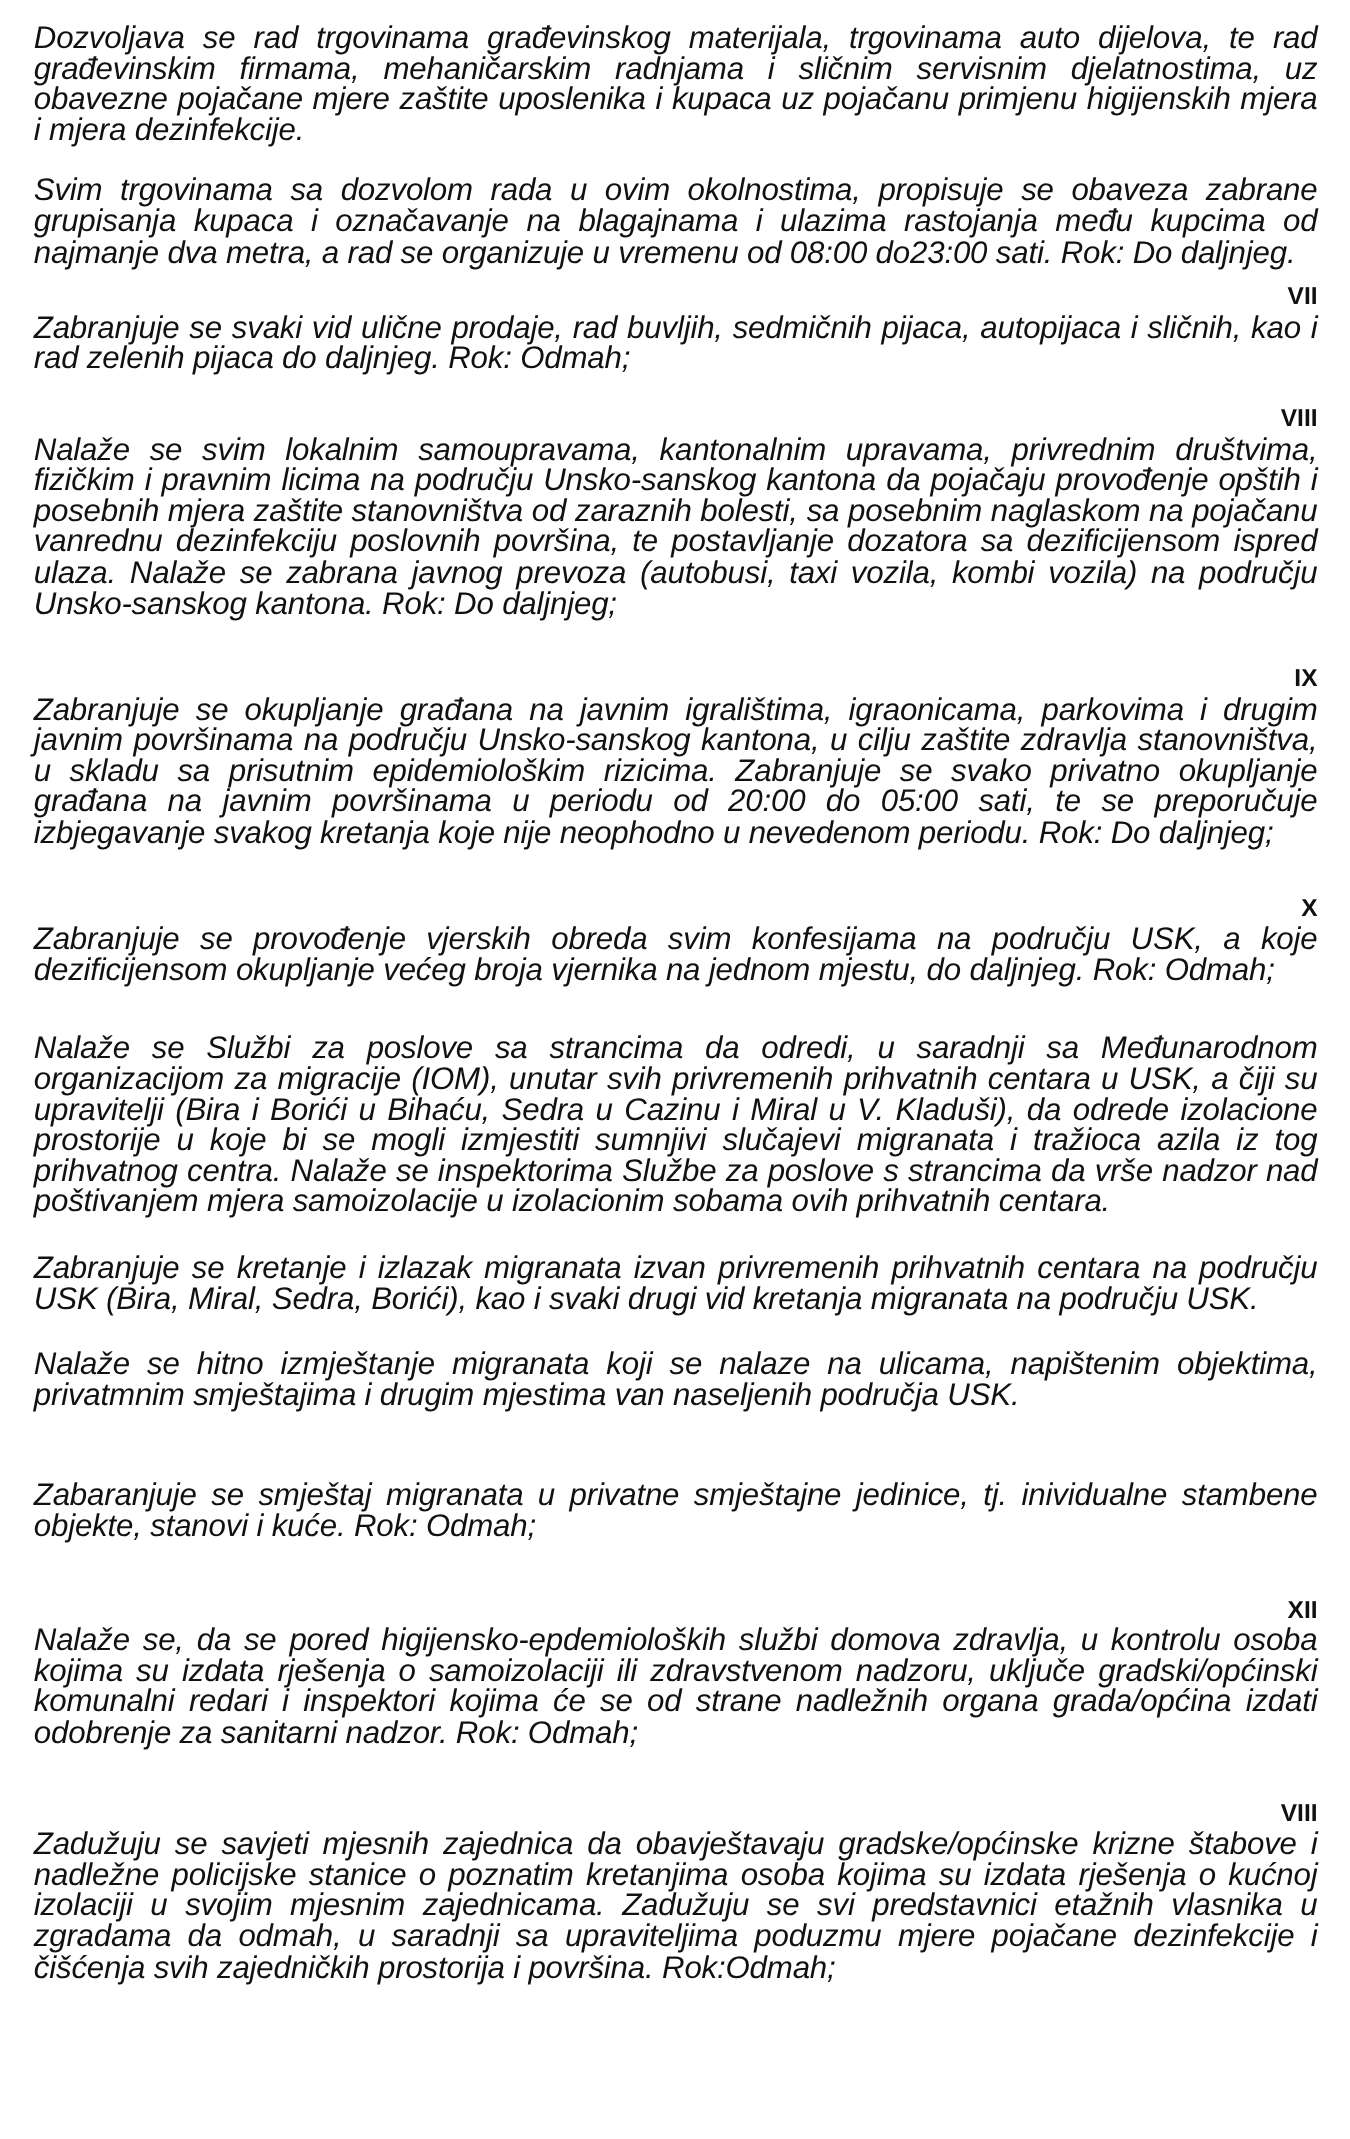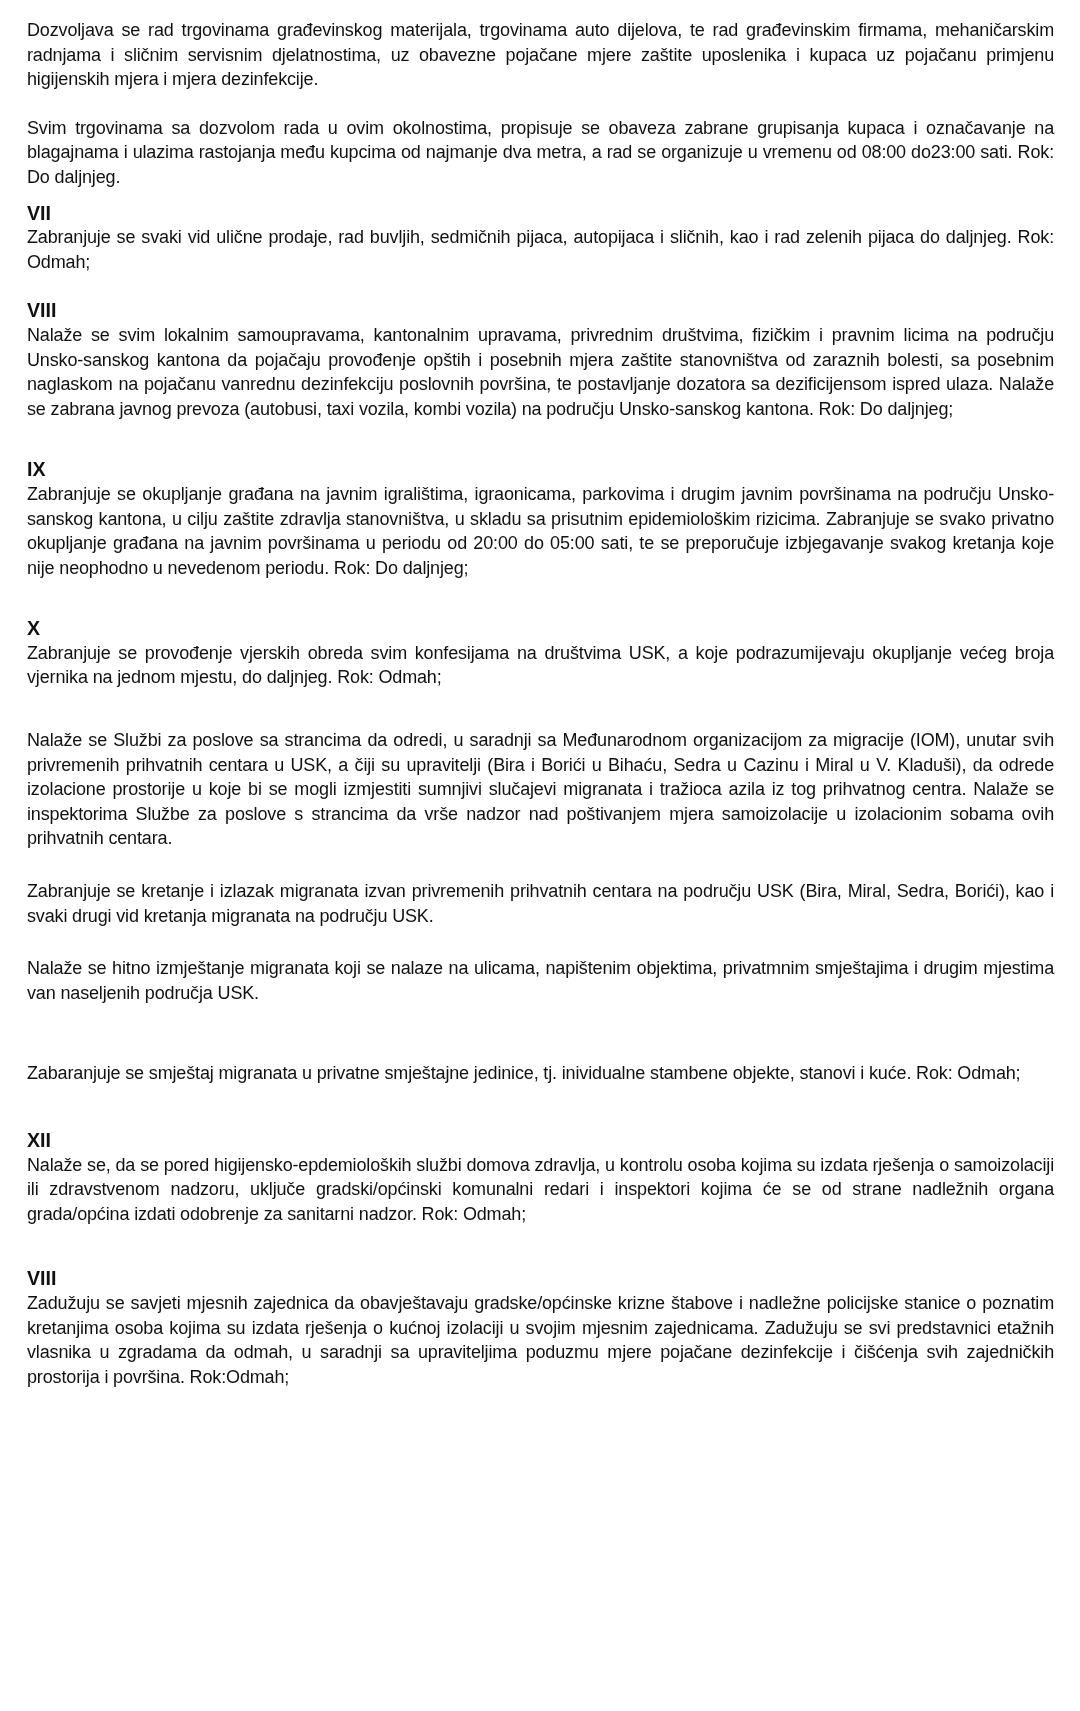--- a/index.html
+++ b/index.html
@@ -11,32 +11,33 @@
     color: #111111;
     font-family: "Liberation Sans", sans-serif;
   }
   .page {
     position: absolute;
     left: 27px;
     top: 18px;
     width: 1027px;
   }
   .para {
-    font-size: 18px;
+    font-size: 25px;
     line-height: 24.6px;
     text-align: justify;
     margin: 0;
     letter-spacing: -0.15px;
     word-spacing: 0px;
+    font-style: italic;
   }
   .heading {
     font-size: 19.6px;
     line-height: 24.6px;
     font-weight: bold;
-    text-align: left;
+    text-align: right;
     margin: 0;
   }
   .gap-s { height: 11px; }
   .gap-m { height: 24px; }
   .gap-l { height: 30px; }
 </style>
 </head>
 <body>
 
 <div class="page">
@@ -59,21 +60,21 @@
   <div class="gap-l" style="height:36px"></div>
 
   <div>
     <h2 class="heading">IX</h2>
     <p class="para">Zabranjuje se okupljanje građana na javnim igralištima, igraonicama, parkovima i drugim javnim površinama na području Unsko-sanskog kantona, u cilju zaštite zdravlja stanovništva, u skladu sa prisutnim epidemiološkim rizicima. Zabranjuje se svako privatno okupljanje građana na javnim površinama u periodu od 20:00 do 05:00 sati, te se preporučuje izbjegavanje svakog kretanja koje nije neophodno u nevedenom periodu. Rok: Do daljnjeg;</p>
   </div>
   <div class="gap-l" style="height:36px"></div>
 
   <div>
     <h2 class="heading">X</h2>
-    <p class="para">Zabranjuje se provođenje vjerskih obreda svim konfesijama na društvima USK, a koje podrazumijevaju okupljanje većeg broja vjernika na jednom mjestu, do daljnjeg. Rok: Odmah;</p>
+    <p class="para">Zabranjuje se provođenje vjerskih obreda svim konfesijama na području USK, a koje dezificijensom okupljanje većeg broja vjernika na jednom mjestu, do daljnjeg. Rok: Odmah;</p>
   </div>
   <div class="gap-l" style="height:38px"></div>
 
   <div>
     <p class="para">Nalaže se Službi za poslove sa strancima da odredi, u saradnji sa Međunarodnom organizacijom za migracije (IOM), unutar svih privremenih prihvatnih centara u USK, a čiji su upravitelji (Bira i Borići u Bihaću, Sedra u Cazinu i Miral u V. Kladuši), da odrede izolacione prostorije u koje bi se mogli izmjestiti sumnjivi slučajevi migranata i tražioca azila iz tog prihvatnog centra. Nalaže se inspektorima Službe za poslove s strancima da vrše nadzor nad poštivanjem mjera samoizolacije u izolacionim sobama ovih prihvatnih centara.</p>
     <div class="gap-m" style="height:28px"></div>
     <p class="para">Zabranjuje se kretanje i izlazak migranata izvan privremenih prihvatnih centara na području USK (Bira, Miral, Sedra, Borići), kao i svaki drugi vid kretanja migranata na području USK.</p>
     <div class="gap-m" style="height:28px"></div>
     <p class="para">Nalaže se hitno izmještanje migranata koji se nalaze na ulicama, napištenim objektima, privatmnim smještajima i drugim mjestima van naseljenih područja USK.</p>
     <div class="gap-m" style="height:28px"></div>

